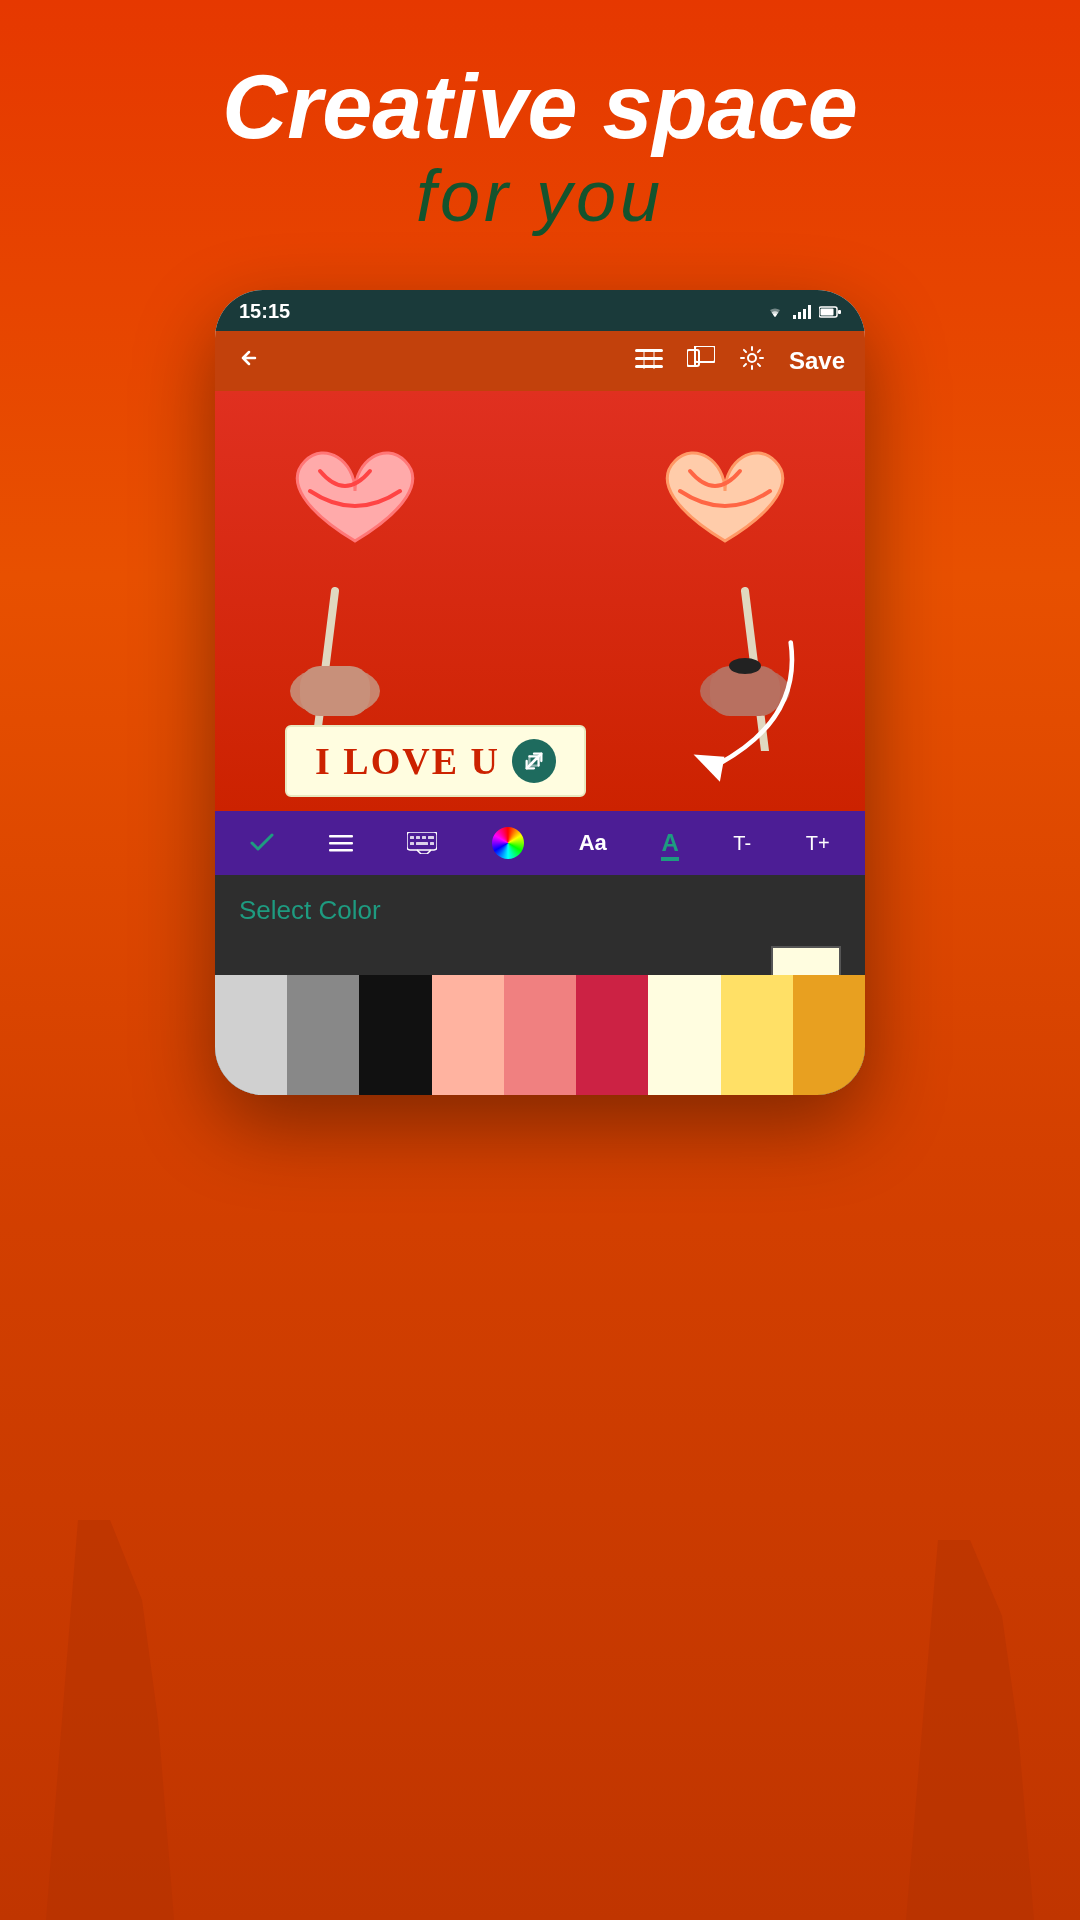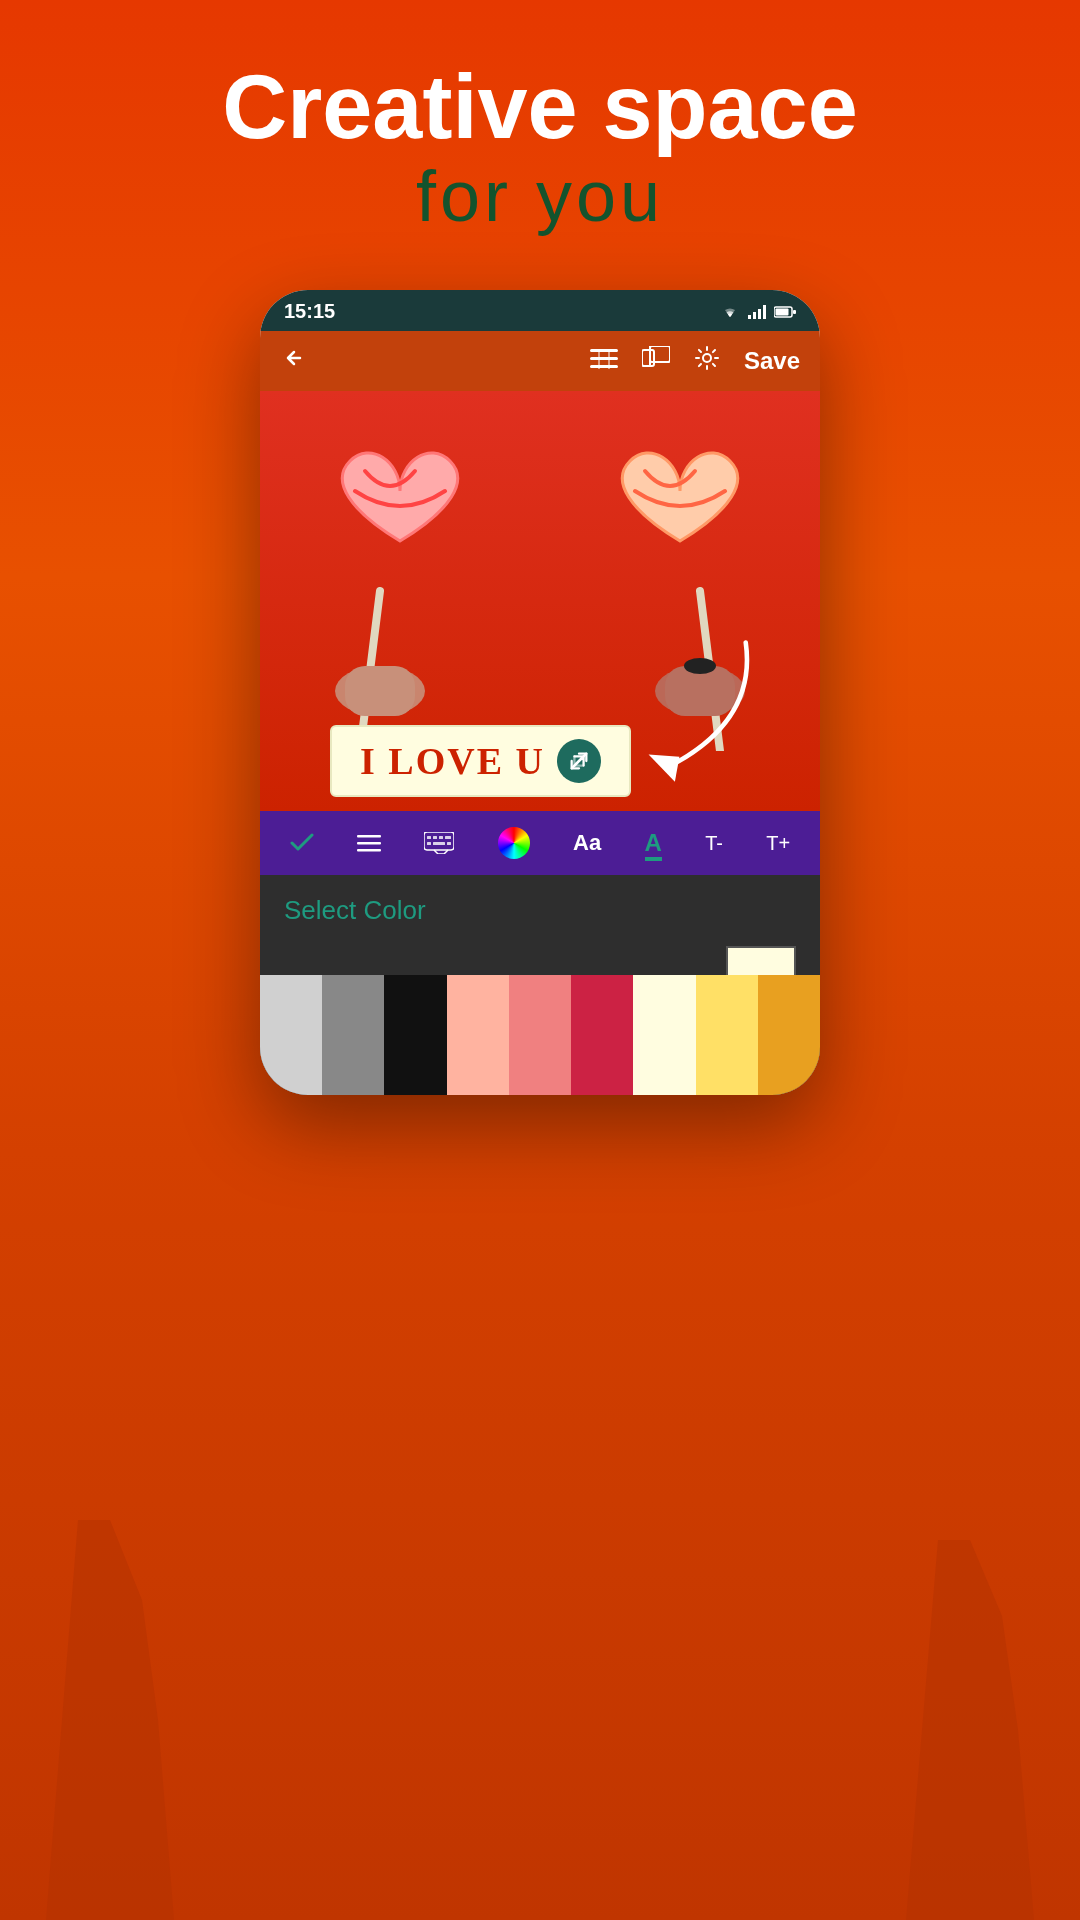--- a/index.html
+++ b/index.html
@@ -35,41 +35,42 @@
       z-index: 0;
     }
 
     
     .header-text {
       position: absolute;
       top: 60px;
       left: 0; right: 0;
       text-align: center;
       z-index: 1;
+      font-style: italic;
     }
     .header-text h1 {
       font-size: 90px;
       font-weight: 900;
       color: #ffffff;
       line-height: 1.05;
     }
     .header-text h2 {
       font-size: 72px;
       font-weight: 400;
       color: #14532d;
       letter-spacing: 4px;
     }
 
     
     .phone-mockup {
       position: absolute;
       top: 290px;
       left: 50%;
       transform: translateX(-50%);
-      width: 560px;
+      width: 650px;
       background: #ffffff;
       border-radius: 48px;
       overflow: hidden;
       box-shadow: 0 30px 80px rgba(0,0,0,0.4);
       z-index: 2;
     }
 
     
     .status-bar {
       background: #1a3a3a;

